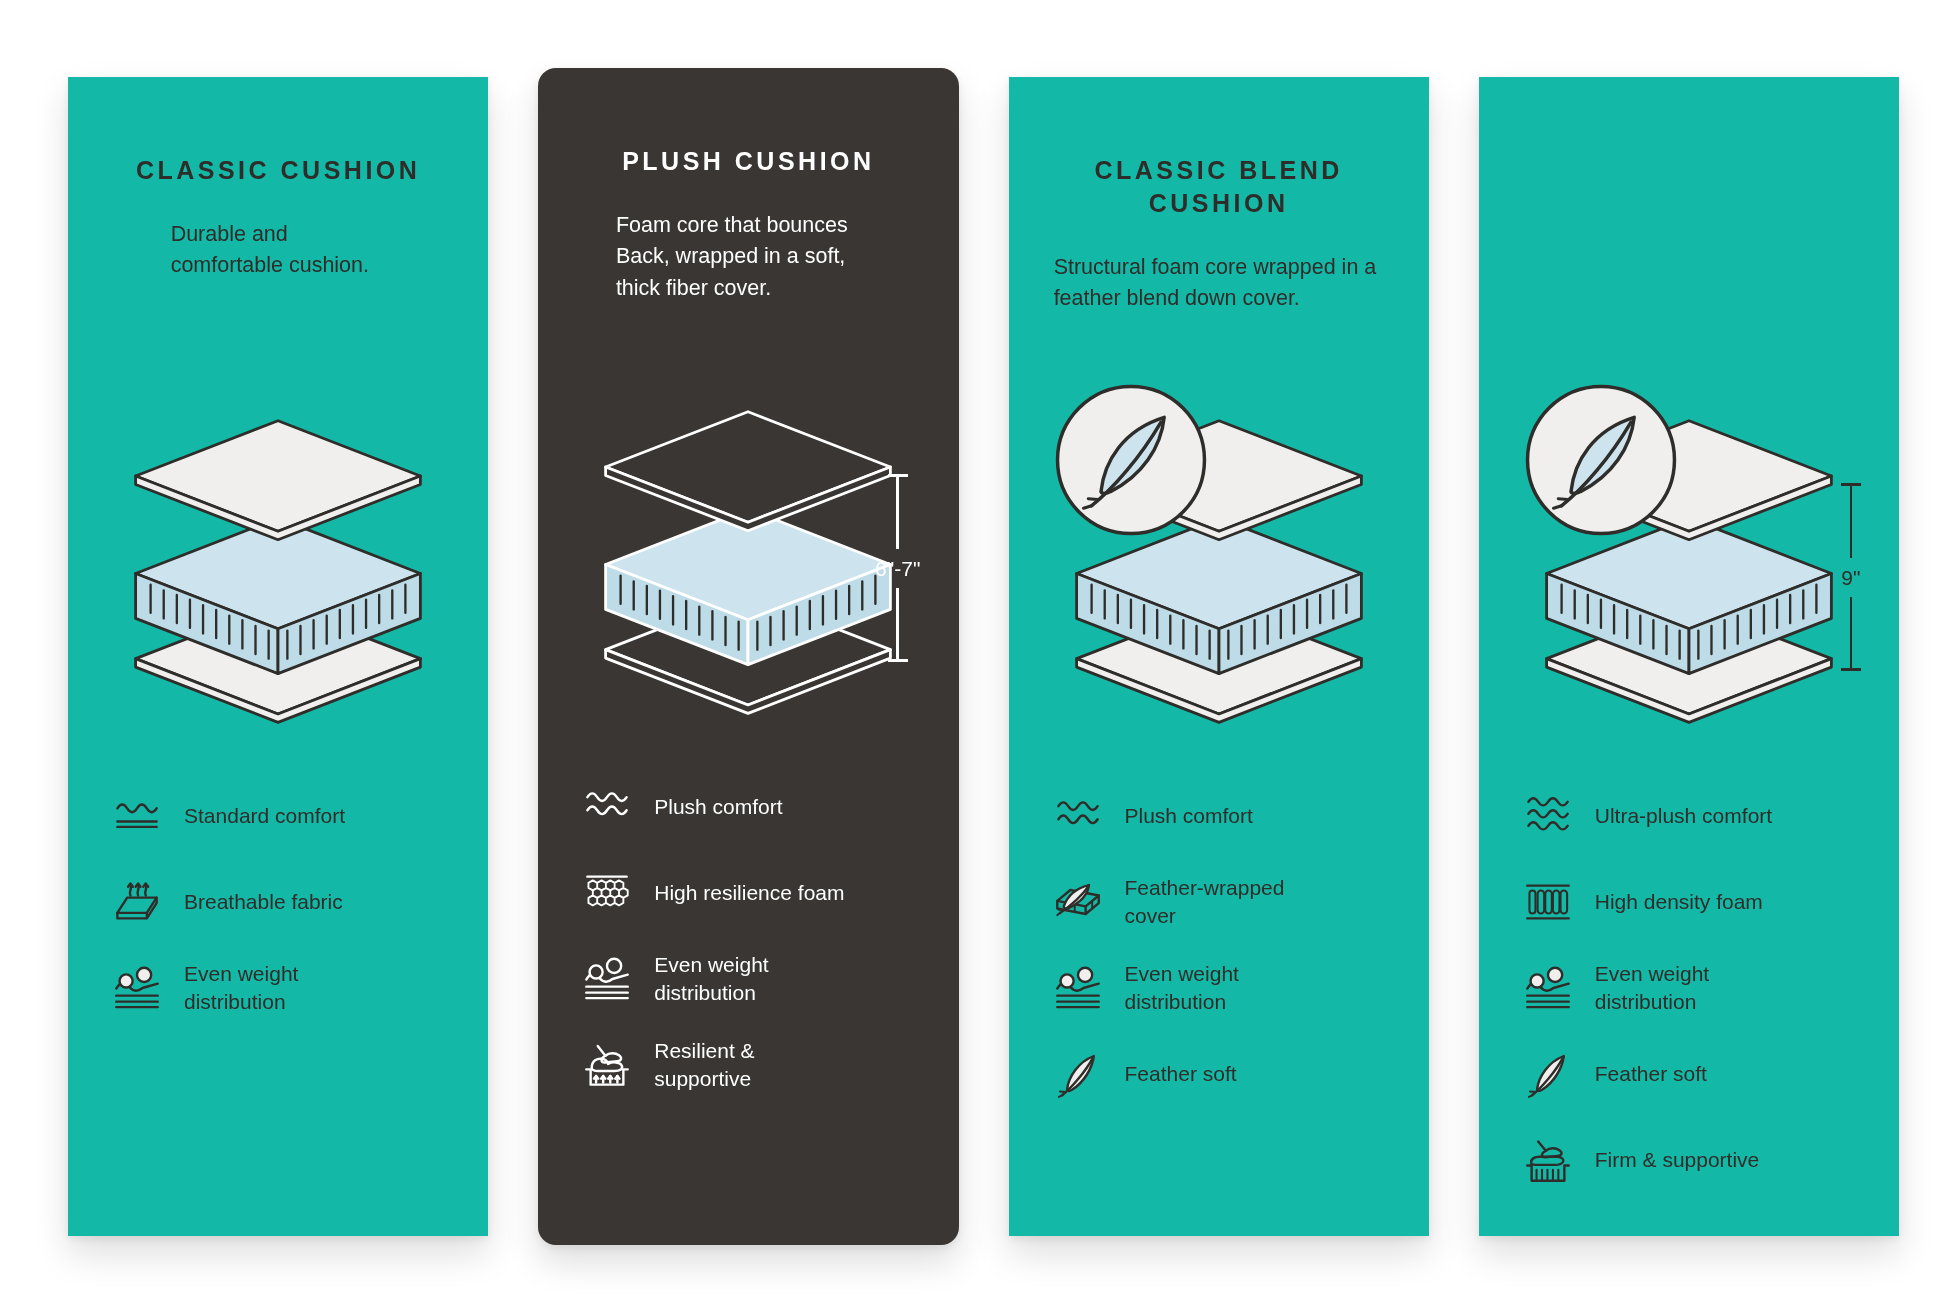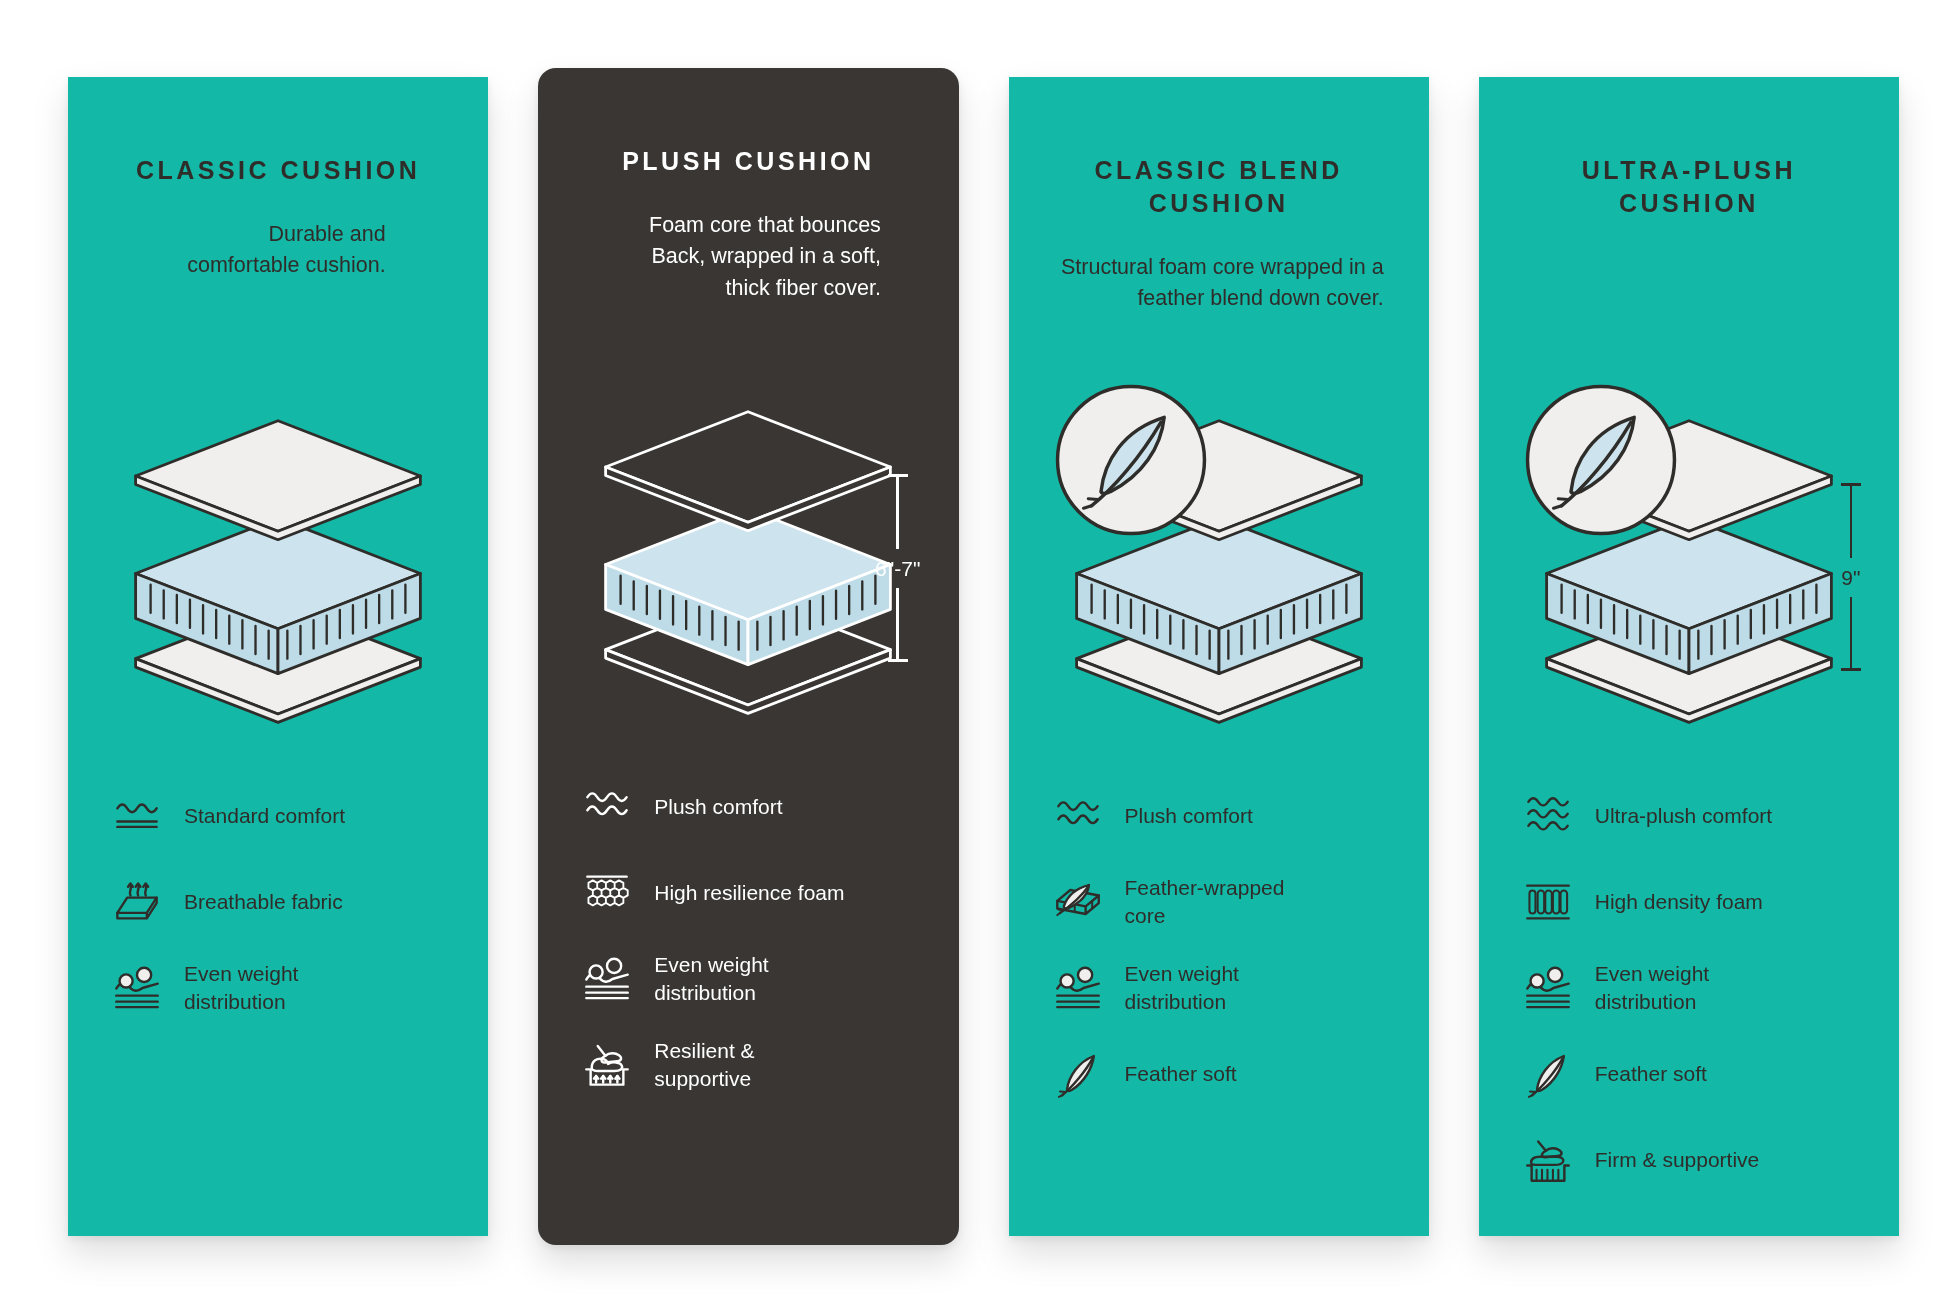--- a/index.html
+++ b/index.html
@@ -26,21 +26,21 @@
     --card-bg:#393633;--blue-top:#cde4ee;--blue-side:#bedce8;--stitch:#2f2d2a;
     background:#393633;color:#ffffff;
     height:1177px;margin-top:-9px;border-radius:18px;
   }
   .card-head{height:263px;}
   h2{
     margin:0 0 32px;font-size:25px;font-weight:bold;line-height:1.32;
     letter-spacing:3.5px;text-align:center;
   }
   .desc{
-    margin:0 auto;font-size:21.5px;line-height:1.46;text-align:right;
+    margin:0 auto;font-size:21.5px;line-height:1.46;text-align:left;
   }
   .card:nth-child(1) .desc{max-width:215px;}
   .card:nth-child(2) .desc{max-width:265px;}
   .card:nth-child(3) .desc{max-width:330px;}
   .card:nth-child(4) .desc{max-width:272px;}
   .illus-row{height:370px;display:flex;justify-content:center;align-items:flex-start;}
   .illus-wrap{position:relative;width:300px;height:311px;}
   .cushion{width:300px;height:311px;display:block;}
   .badge{position:absolute;left:-17px;top:-36px;width:158px;height:158px;z-index:2;}
   .badge svg{width:158px;height:158px;display:block;}
@@ -285,21 +285,21 @@
             </svg>
           </span>
         <span class="flabel">Plush comfort</span>
       </li>
       <li>
         <span class="ficon">
             <svg viewBox="0 0 44 44" style="stroke:currentColor;fill:none" stroke-width="2.2" stroke-linecap="round" stroke-linejoin="round">
               <use href="#sym-featherfoam"></use>
             </svg>
           </span>
-        <span class="flabel">Feather-wrapped core</span>
+        <span class="flabel">Feather-wrapped cover</span>
       </li>
       <li>
         <span class="ficon">
             <svg viewBox="0 0 44 44" style="stroke:currentColor;fill:none" stroke-width="2.2" stroke-linecap="round" stroke-linejoin="round">
               <use href="#sym-weight"></use>
             </svg>
           </span>
         <span class="flabel">Even weight distribution</span>
       </li>
       <li>
@@ -308,21 +308,20 @@
               <use href="#sym-feather"></use>
             </svg>
           </span>
         <span class="flabel">Feather soft</span>
       </li>
     </ul>
   </section>
 
   <section class="card theme-light">
     <div class="card-head">
-      <h2>ULTRA-PLUSH CUSHION</h2>
     </div>
     <div class="illus-row">
       <div class="illus-wrap">
         <span class="badge">
             <svg viewBox="0 0 100 100" style="stroke:currentColor;fill:none" stroke-width="2.2" stroke-linecap="round" stroke-linejoin="round">
               <use href="#sym-feather-badge"></use>
             </svg>
           </span>
         <svg class="cushion" viewBox="0 0 320 332" style="stroke:currentColor;fill:none" stroke-width="3" stroke-linejoin="round" stroke-linecap="round">
             <use href="#sym-cushion"></use>

